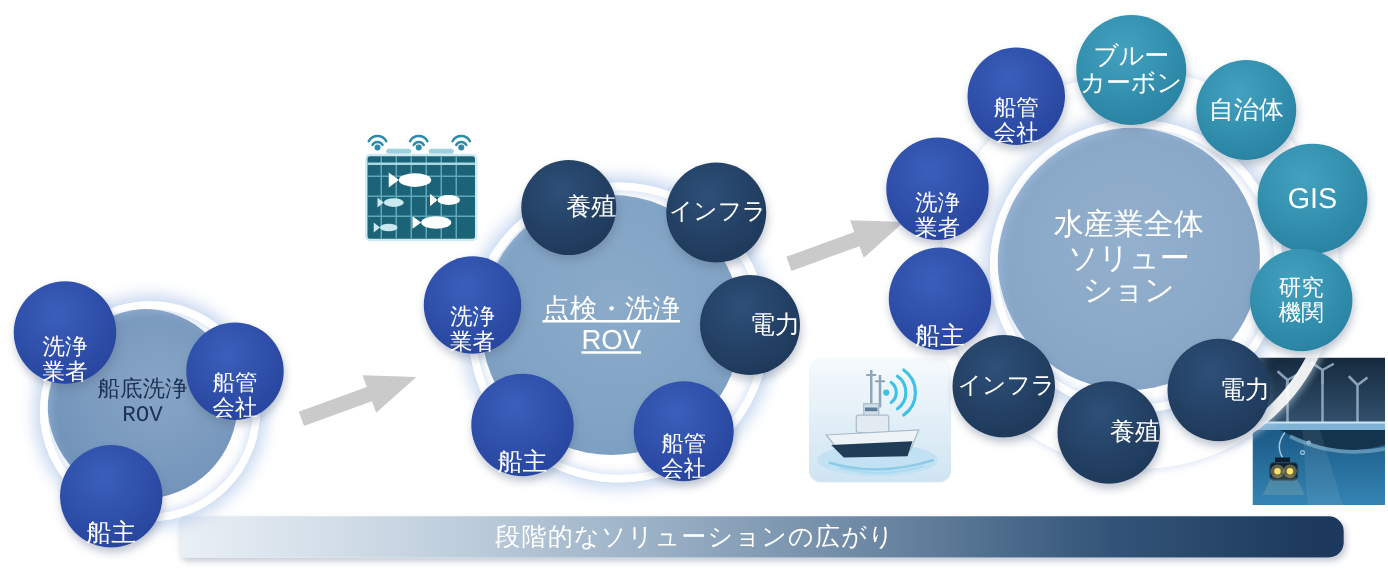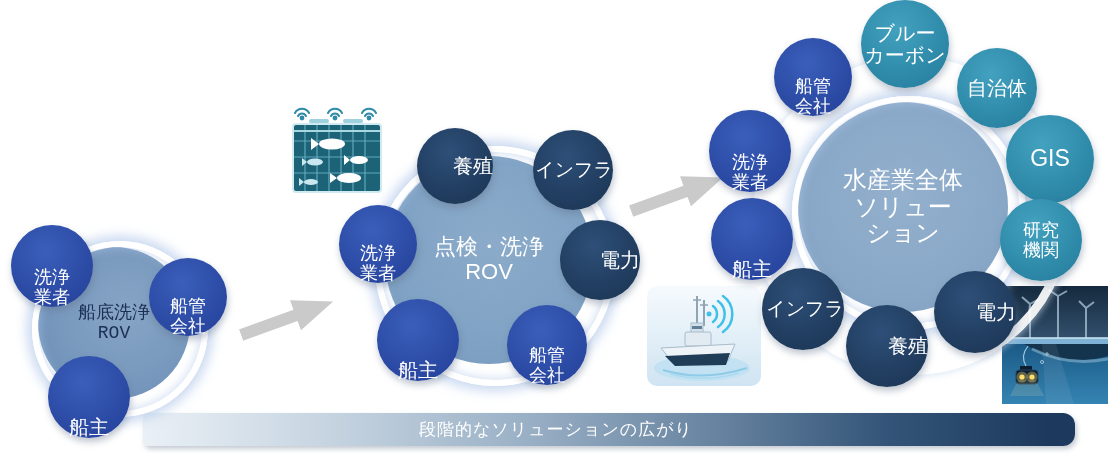--- a/index.html
+++ b/index.html
@@ -6,33 +6,33 @@
   .stage{position:relative;width:1110px;height:460px;background:#fff;overflow:hidden;
          font-family:"Liberation Sans",sans-serif;}
   .node{position:absolute;border-radius:50%;display:flex;align-items:center;justify-content:center;
         text-align:center;color:#fff;z-index:4;box-shadow:1px 4px 7px rgba(96,110,135,.4);}
   .node span{white-space:pre;line-height:1.12;}
   .royal{background:radial-gradient(circle at 42% 32%, #3a5fbb, #2b4aa4 62%, #24409a);align-items:flex-end;}
   .navy{background:radial-gradient(circle at 42% 32%, #2e4f78, #203c5e 65%, #1b3452);justify-content:flex-end;}
   .teal{background:radial-gradient(circle at 42% 32%, #43a2c0, #2d88a7 65%, #26799a);}
   .center{z-index:2;box-shadow:none;}
   .center1{background:radial-gradient(circle at 58% 42%, #87a5c5, #7495bb 68%, #6a8cb4);color:#1b3055;font-family:Liberation Mono, monospace;}
-  .center2{background:radial-gradient(circle at 52% 42%, #8cabca, #7ea1c3 70%, #7698bc);}
+  .center2{background:radial-gradient(circle at 52% 42%, #8cabca, #7ea1c3 70%, #7698bc);text-decoration:underline;}
   .center3{background:radial-gradient(circle at 50% 45%, #93b0cd, #87a6c6 72%, #7f9fc0);}
   .ring{position:absolute;border-radius:50%;border:6px solid rgba(255,255,255,.92);
         box-shadow:0 0 12px 5px rgba(176,199,233,.7), inset 0 0 8px 2px rgba(176,199,233,.5);z-index:3;}
   .orbit{border-width:9px;box-shadow:0 0 6px 2px rgba(200,216,238,.55);}
   .arrow{position:absolute;z-index:1;}
   .img{position:absolute;z-index:1;}
   .bar{position:absolute;left:143px;top:413px;width:932px;height:33px;
        border-radius:5px 12px 12px 5px;z-index:1;display:flex;align-items:center;
        background:linear-gradient(90deg,#eaf0f6 0%,#c6d4e1 20%,#9cb2c7 40%,#66829f 62%,#335478 80%,#1d3a5e 97%);
        box-shadow:2px 3px 5px rgba(150,160,175,.55);}
   .bar span{position:absolute;left:0;width:826px;text-align:center;color:#fff;
-            font-size:17px;letter-spacing:1px;white-space:pre;}
+            font-size:20px;letter-spacing:1px;white-space:pre;}
 </style>
 </head>
 <body>
 
 <div class="stage">
 
   <div class="ring" style="left:32px;top:241px;width:164px;height:164px"></div>
   <div class="node center center1" style="left:38px;top:247px;width:152px;height:152px;font-size:18px">
     <span>船底洗浄
 ROV</span>
@@ -87,21 +87,21 @@
   <div class="ring" style="left:792px;top:96px;width:222px;height:222px"></div>
   <div class="node center center3" style="left:798px;top:102px;width:210px;height:210px;font-size:24px">
     <span>水産業全体
 ソリュー
 ション</span>
   </div>
   <div class="node royal" style="left:774px;top:38px;width:78px;height:78px;font-size:18px">
     <span>船管
 会社</span>
   </div>
-  <div class="node teal" style="left:861px;top:0;width:88px;height:88px;font-size:20px">
+  <div class="node teal" style="left:861px;top:12px;width:88px;height:88px;font-size:20px">
     <span>ブルー
 カーボン</span>
   </div>
   <div class="node teal" style="left:957px;top:48px;width:80px;height:80px;font-size:20px">
     <span>自治体</span>
   </div>
   <div class="node teal" style="left:1006px;top:115px;width:88px;height:88px;font-size:23px">
     <span>GIS</span>
   </div>
   <div class="node teal" style="left:1000px;top:199px;width:82px;height:82px;font-size:18px">

